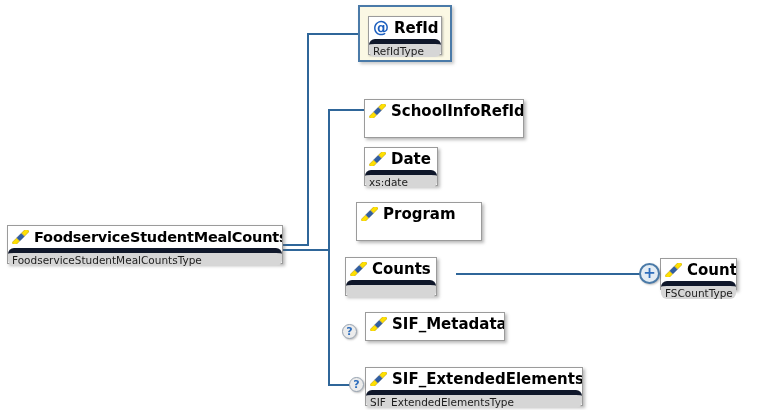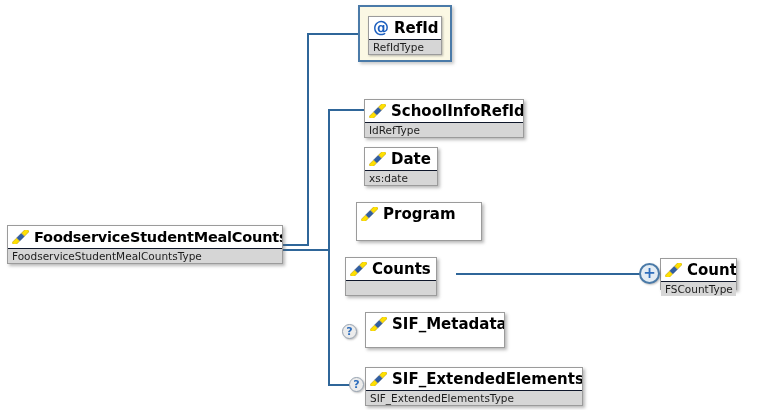--- a/index.html
+++ b/index.html
@@ -15,22 +15,22 @@
     position:absolute;z-index:2;box-sizing:border-box;background:#ffffff;
     border:1px solid #9b9b9b;box-shadow:2px 2px 3px rgba(100,100,100,0.45);
   }
   .title{
     height:22px;display:flex;align-items:center;gap:5px;
     padding:0 5px 0 4px;font-weight:bold;font-size:15px;color:#000;
     white-space:nowrap;overflow:hidden;
   }
   .title.tight{font-size:14.5px;letter-spacing:-0.2px;}
   .type-row{
-    box-sizing:border-box;height:15px;background:#d6d6d6;border-top:1px solid #0f172a;
-    font-size:10.5px;color:#1c1c1c;padding:1px 4px 12px;white-space:nowrap;overflow:hidden;
+    box-sizing:border-box;height:15px;background:#d6d6d6;border-top:5px solid #0f172a;
+    font-size:10.5px;color:#1c1c1c;padding:1px 4px 12px;white-space:nowrap;overflow:hidden;border-radius:6px;
   }
   .el-icon{flex:0 0 auto;}
   
   .attr-wrap{
     position:absolute;left:358px;top:5px;width:94px;height:57px;z-index:2;
     box-sizing:border-box;background:#fbf8e4;border:2px solid #4a7aa8;
     box-shadow:2px 2px 3px rgba(100,100,100,0.35);
   }
   .attr-wrap .box{left:8px;top:9px;width:74px;position:absolute;box-shadow:1px 1px 2px rgba(100,100,100,0.45);}
   .at-icon{color:#1b5ebe;font-weight:bold;font-size:16px;line-height:1;}
@@ -90,21 +90,20 @@
     <div class="title">
       <svg class="el-icon" width="17" height="14" viewBox="0 0 17 14">
           <g transform="rotate(-45 8.5 7)">
             <rect x="-1.5" y="5" width="6.4" height="4.2" fill="#ffe000" stroke="#b89a00" stroke-width="0.6"></rect>
             <rect x="5.5" y="5" width="6" height="4.2" fill="#2f5fa3" stroke="#1f3f73" stroke-width="0.6"></rect>
             <rect x="12.1" y="5" width="6.4" height="4.2" fill="#ffe000" stroke="#b89a00" stroke-width="0.6"></rect>
           </g>
         </svg>
       <span>SchoolInfoRefId</span>
     </div>
-    <div class="type-row">IdRefType</div>
   </div>
 
   <div class="box" style="left:364px;top:147px;width:74px;height:39px;">
     <div class="title">
       <svg class="el-icon" width="17" height="14" viewBox="0 0 17 14">
           <g transform="rotate(-45 8.5 7)">
             <rect x="-1.5" y="5" width="6.4" height="4.2" fill="#ffe000" stroke="#b89a00" stroke-width="0.6"></rect>
             <rect x="5.5" y="5" width="6" height="4.2" fill="#2f5fa3" stroke="#1f3f73" stroke-width="0.6"></rect>
             <rect x="12.1" y="5" width="6.4" height="4.2" fill="#ffe000" stroke="#b89a00" stroke-width="0.6"></rect>
           </g>
@@ -150,21 +149,21 @@
             <rect x="5.5" y="5" width="6" height="4.2" fill="#2f5fa3" stroke="#1f3f73" stroke-width="0.6"></rect>
             <rect x="12.1" y="5" width="6.4" height="4.2" fill="#ffe000" stroke="#b89a00" stroke-width="0.6"></rect>
           </g>
         </svg>
       <span>Count</span>
     </div>
     <div class="type-row">FSCountType</div>
   </div>
 
   <div class="q-badge" style="left:342px;top:324px;">?</div>
-  <div class="box" style="left:365px;top:312px;width:140px;height:36px;">
+  <div class="box" style="left:365px;top:312px;width:140px;height:29px;">
     <div class="title">
       <svg class="el-icon" width="17" height="14" viewBox="0 0 17 14">
           <g transform="rotate(-45 8.5 7)">
             <rect x="-1.5" y="5" width="6.4" height="4.2" fill="#ffe000" stroke="#b89a00" stroke-width="0.6"></rect>
             <rect x="5.5" y="5" width="6" height="4.2" fill="#2f5fa3" stroke="#1f3f73" stroke-width="0.6"></rect>
             <rect x="12.1" y="5" width="6.4" height="4.2" fill="#ffe000" stroke="#b89a00" stroke-width="0.6"></rect>
           </g>
         </svg>
       <span>SIF_Metadata</span>
     </div>

